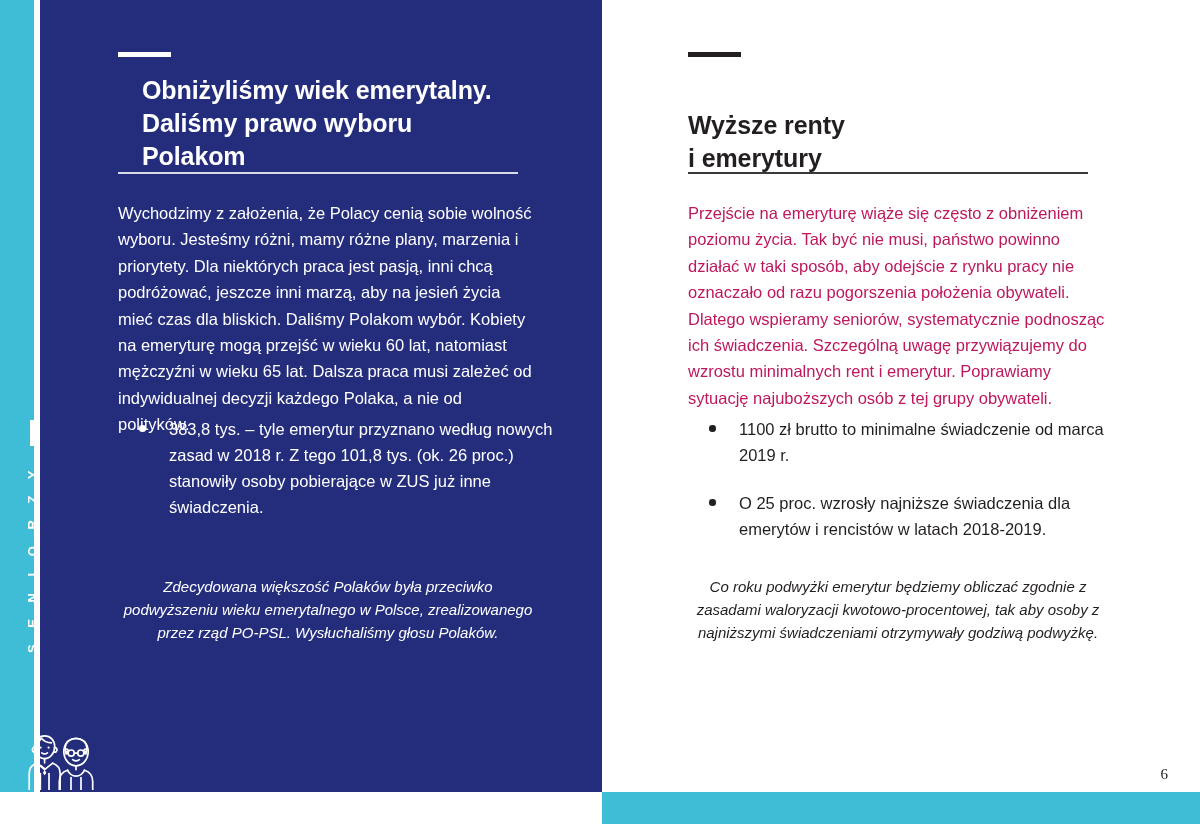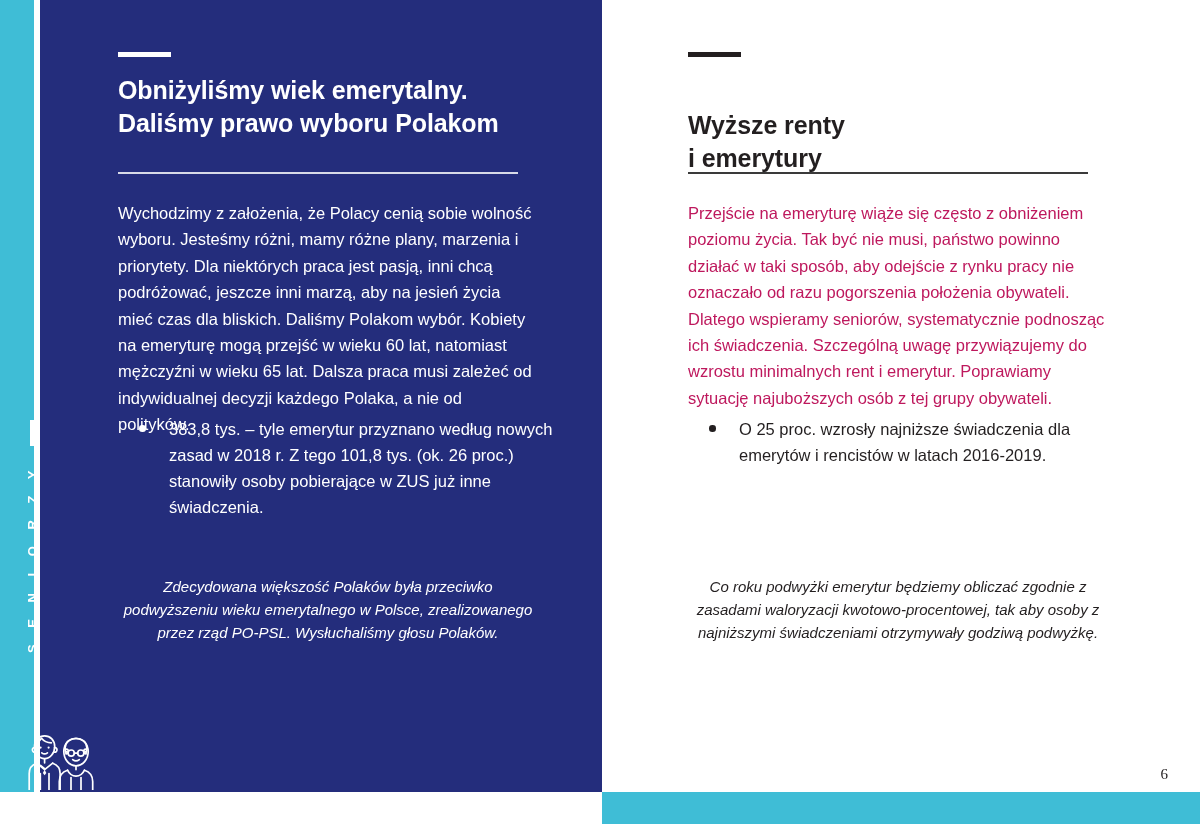--- a/index.html
+++ b/index.html
@@ -243,21 +243,21 @@
       <path d="M45.5 44.2c-5.1 1.7-8.2 5.8-8.2 11.2V64"></path>
       <path d="M62.5 44.2c5.1 1.7 8.2 5.8 8.2 11.2V64"></path>
       <path d="M45.5 44.2c1.9 3.9 4.9 6 8.5 6s6.6-2.1 8.5-6"></path>
       <path d="M49 51.6V64"></path>
       <path d="M59 51.6V64"></path>
     </svg>
   </div>
 
   <div class="col col-left">
     <div class="kicker-bar light"></div>
-    <h1 class="heading light" style="white-space: pre-line;">Obniżyliśmy wiek emerytalny.
+    <h1 class="heading light" style="white-space: pre-line; margin-left: 24px;">Obniżyliśmy wiek emerytalny.
 Daliśmy prawo wyboru Polakom</h1>
     <div class="rule light"></div>
     <p class="body-copy light">Wychodzimy z założenia, że Polacy cenią sobie wolność wyboru. Jesteśmy różni, mamy różne plany, marzenia i priorytety. Dla niektórych praca jest pasją, inni chcą podróżować, jeszcze inni marzą, aby na jesień życia mieć czas dla bliskich. Daliśmy Polakom wybór. Kobiety na emeryturę mogą przejść w wieku 60 lat, natomiast mężczyźni w wieku 65 lat. Dalsza praca musi zależeć od indywidualnej decyzji każdego Polaka, a nie od polityków.</p>
 
     <ul class="bullets light">
       <li>
         <span class="dot"></span>
         <span>383,8 tys. – tyle emerytur przyznano według nowych zasad w 2018 r. Z tego 101,8 tys. (ok. 26 proc.) stanowiły osoby pobierające w ZUS już inne świadczenia.</span>
       </li>
     </ul>
@@ -268,21 +268,25 @@
   <div class="col col-right">
     <div class="kicker-bar dark"></div>
     <h1 class="heading dark" style="white-space: pre-line;">Wyższe renty
 i emerytury</h1>
     <div class="rule dark"></div>
     <p class="body-copy dark">Przejście na emeryturę wiąże się często z obniżeniem poziomu życia. Tak być nie musi, państwo powinno działać w taki sposób, aby odejście z rynku pracy nie oznaczało od razu pogorszenia położenia obywateli. Dlatego wspieramy seniorów, systematycznie podnosząc ich świadczenia. Szczególną uwagę przywiązujemy do wzrostu minimalnych rent i emerytur. Poprawiamy sytuację najuboższych osób z tej grupy obywateli.</p>
 
     <ul class="bullets dark">
       <li>
         <span class="dot"></span>
-        <span>O 25 proc. wzrosły najniższe świadczenia dla emerytów i rencistów w latach 2016-2019.</span>
+        <span>1100 zł brutto to minimalne świadczenie od marca 2019 r.</span>
+      </li>
+      <li>
+        <span class="dot"></span>
+        <span>O 25 proc. wzrosły najniższe świadczenia dla emerytów i rencistów w latach 2018-2019.</span>
       </li>
     </ul>
 
     <p class="note dark">Co roku podwyżki emerytur będziemy obliczać zgodnie z zasadami waloryzacji kwotowo-procentowej, tak aby osoby z najniższymi świadczeniami otrzymywały godziwą podwyżkę.</p>
   </div>
 
   <div class="page-number">6</div>
 
 </div>
 

